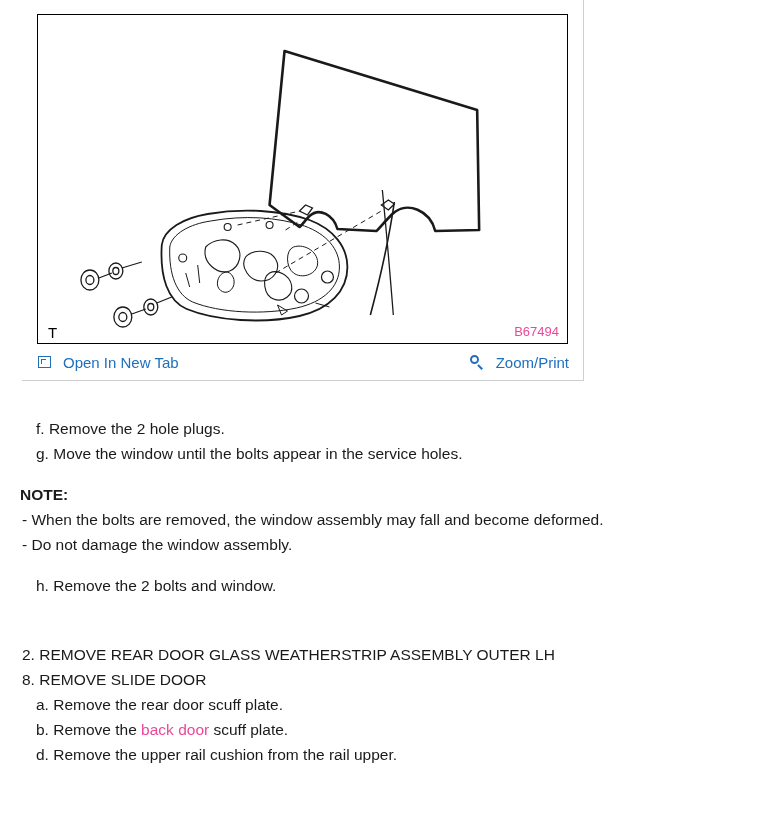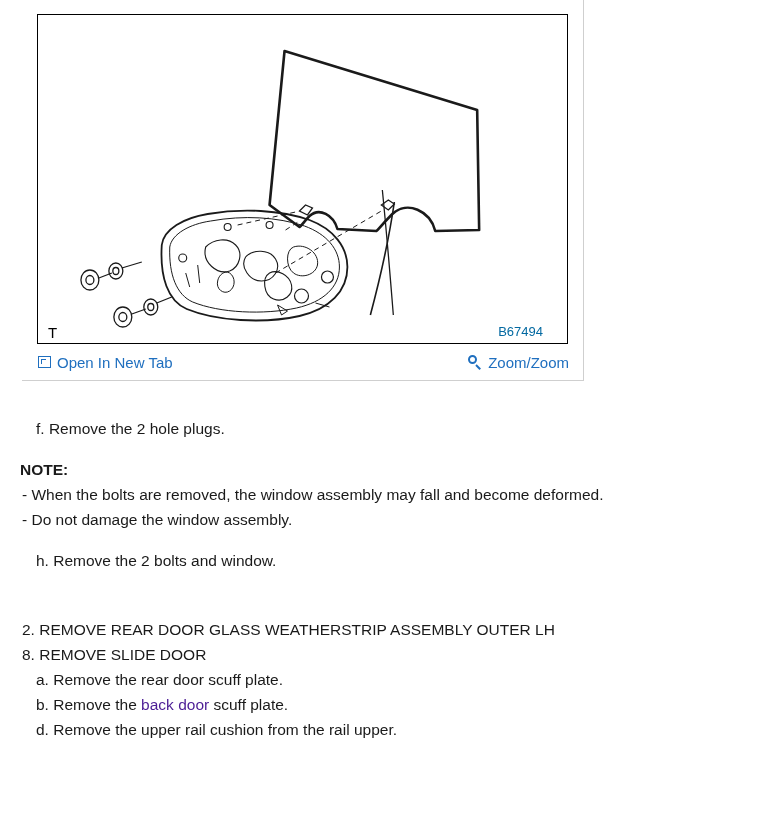--- a/index.html
+++ b/index.html
@@ -38,45 +38,45 @@
     margin: 14px 15px 0 15px;
     border: 1px solid #000000;
     height: 330px;
     position: relative;
     background: #ffffff;
     box-sizing: border-box;
   }
   .fig-svg { display:block; width:100%; height:100%; }
   .fig-code {
     position: absolute;
-    right: 24px;
+    right: 8px;
     bottom: 4px;
     font-size: 13px;
-    color: #0369a1;
+    color: #ec4899;
     font-family: "Liberation Sans", sans-serif;
   }
   .fig-t {
     position: absolute;
     left: 10px;
     bottom: 2px;
     font-size: 15px;
     color: #000;
   }
   .fig-actions {
     height: 36px;
     display: flex;
     align-items: center;
     justify-content: space-between;
     padding: 0 14px 0 16px;
     box-sizing: border-box;
   }
   .act {
     display: inline-flex;
     align-items: center;
-    gap: 6px;
+    gap: 12px;
     color: #1f6fbf;
     font-size: 15px;
     cursor: pointer;
     text-decoration: none;
   }
   .icon-newtab {
     width: 13px; height: 12px;
     border: 1.5px solid #1f6fbf;
     position: relative;
     display: inline-block;
@@ -152,21 +152,21 @@
   .section-line {
     font-size: 15.5px;
     line-height: 25px;
   }
   .sub-line {
     font-size: 15.5px;
     line-height: 25px;
     padding-left: 14px;
   }
   .link-inline {
-    color: #4c1d95;
+    color: #ec4899;
     text-decoration: none;
     cursor: pointer;
   }
 </style>
 </head>
 <body>
 
 <div class="left-rail"></div>
 
 <div class="fig-panel">
@@ -227,28 +227,29 @@
     <div class="fig-code">B67494</div>
   </div>
 
   <div class="fig-actions">
     <span class="act">
       <span class="icon-newtab"></span>
       <span>Open In New Tab</span>
     </span>
     <span class="act">
       <span class="icon-zoom"></span>
-      <span>Zoom/Zoom</span>
+      <span>Zoom/Print</span>
     </span>
   </div>
 </div>
 
 <div class="body-text">
 
   <div class="step-line">f. Remove the 2 hole plugs.</div>
+  <div class="step-line">g. Move the window until the bolts appear in the service holes.</div>
 
   <div class="note-block">
     <div class="note-title">NOTE:</div>
     <div class="note-item">-  When the bolts are removed, the window assembly may fall and become deformed.</div>
     <div class="note-item">-  Do not damage the window assembly.</div>
   </div>
 
   <div class="gap-h"></div>
   <div class="step-line">h. Remove the 2 bolts and window.</div>
 

